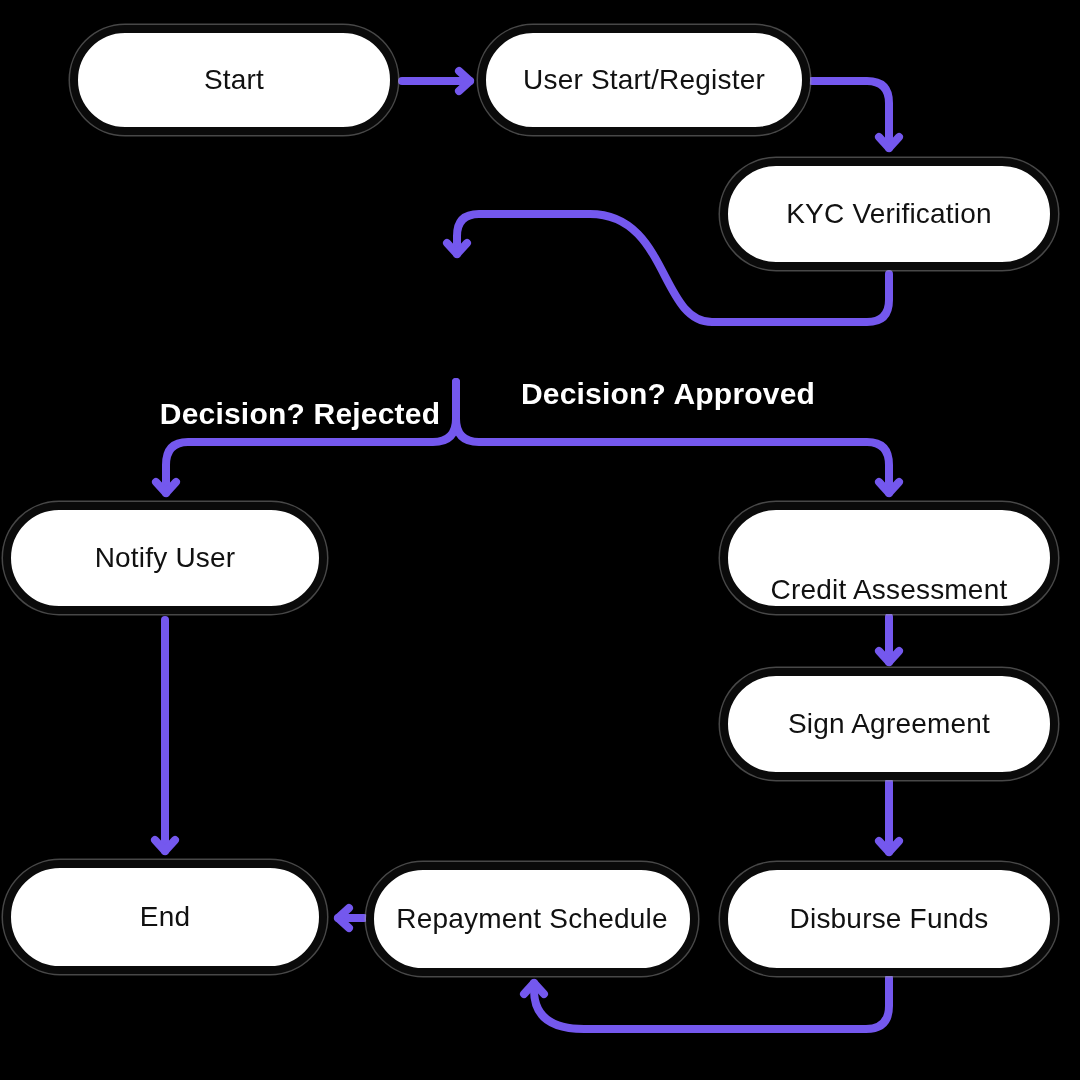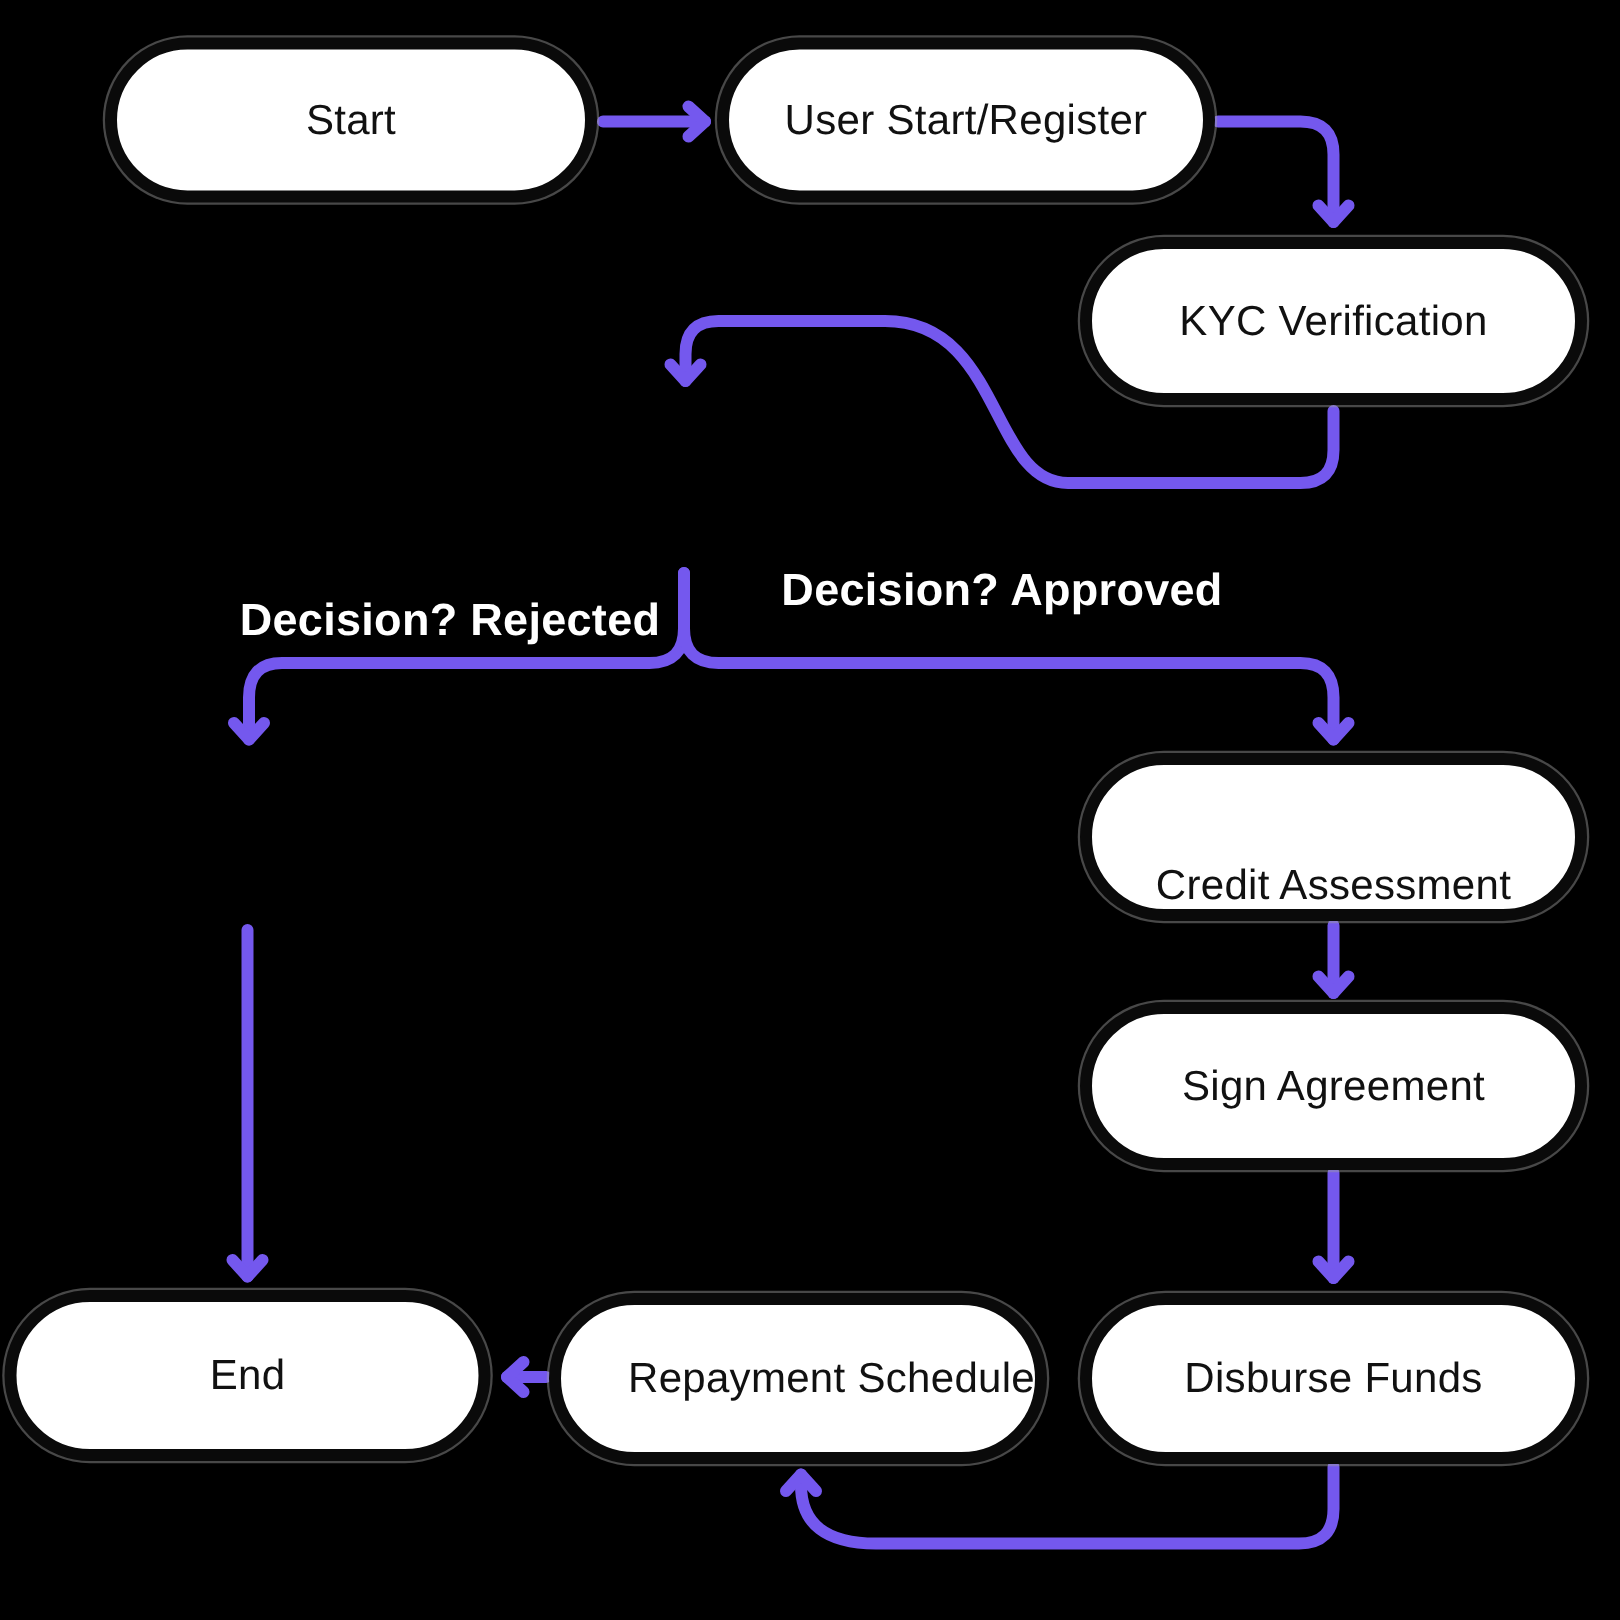--- a/index.html
+++ b/index.html
@@ -101,34 +101,37 @@
 
   <div class="node" style="left:478px; top:25px;  width:332px; height:110px;">
     <span class="node-label">User Start/Register</span>
   </div>
 
   <div class="node" style="left:720px; top:158px; width:338px; height:112px;">
     <span class="node-label">KYC Verification</span>
   </div>
 
 
+  <div class="node" style="left:3px;   top:502px; width:324px; height:112px;">
+    <span class="node-label">Notify User</span>
+  </div>
 
   <div class="node" style="left:720px; top:502px; width:338px; height:112px;align-items:flex-end;">
     <span class="node-label">Credit Assessment</span>
   </div>
 
   <div class="node" style="left:720px; top:668px; width:338px; height:112px;">
     <span class="node-label">Sign Agreement</span>
   </div>
 
   <div class="node" style="left:720px; top:862px; width:338px; height:114px;">
     <span class="node-label">Disburse Funds</span>
   </div>
 
-  <div class="node" style="left:366px; top:862px; width:332px; height:114px;justify-content:flex-end;">
+  <div class="node" style="left:366px; top:862px; width:332px; height:114px;">
     <span class="node-label">Repayment Schedule</span>
   </div>
 
   <div class="node" style="left:3px;   top:860px; width:324px; height:114px;">
     <span class="node-label">End</span>
   </div>
 
   <div class="edge-label" style="left:300px; top:414px;">Decision? Rejected</div>
 
   <div class="edge-label" style="left:668px; top:394px;text-align:center;">Decision? Approved</div>

